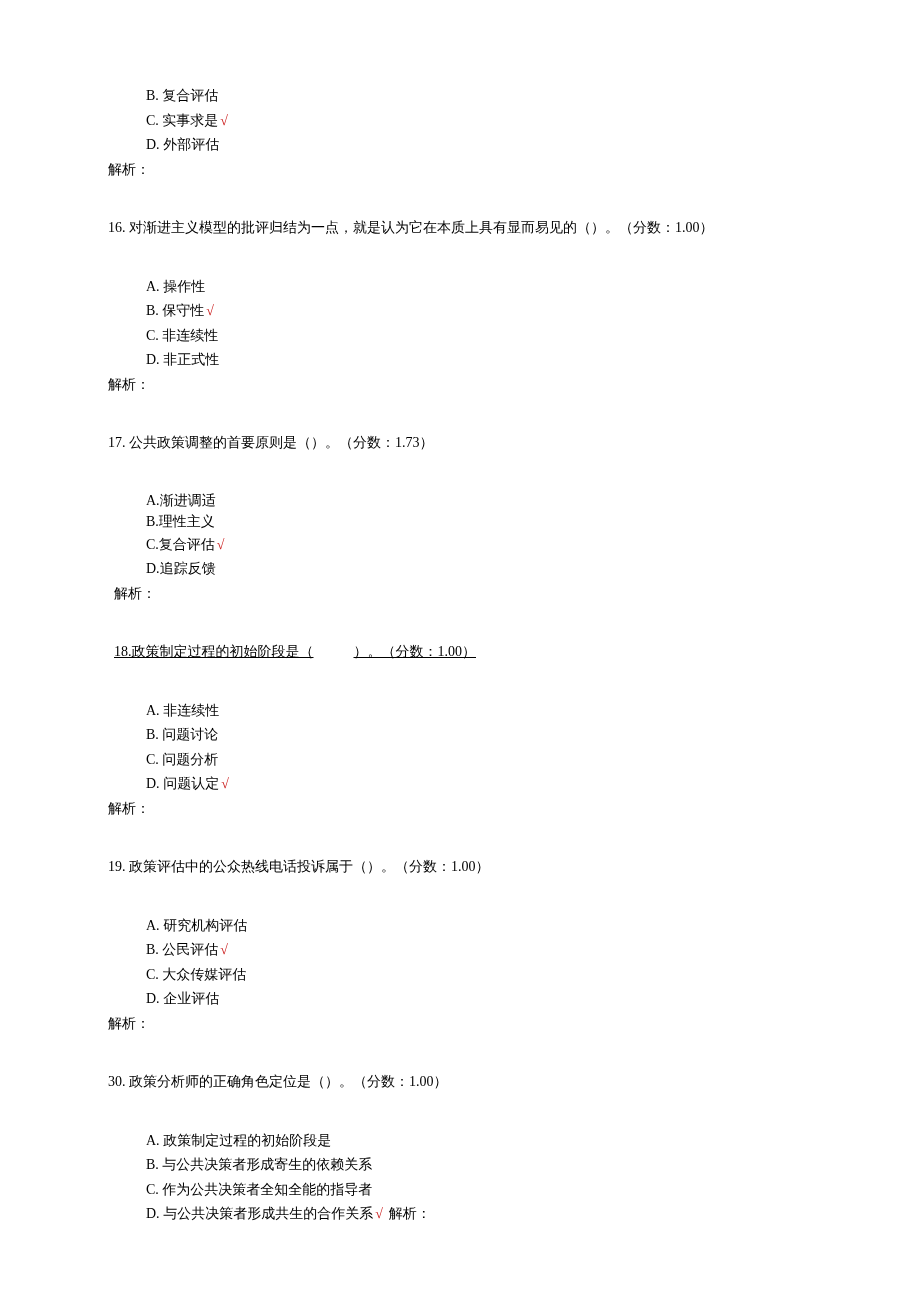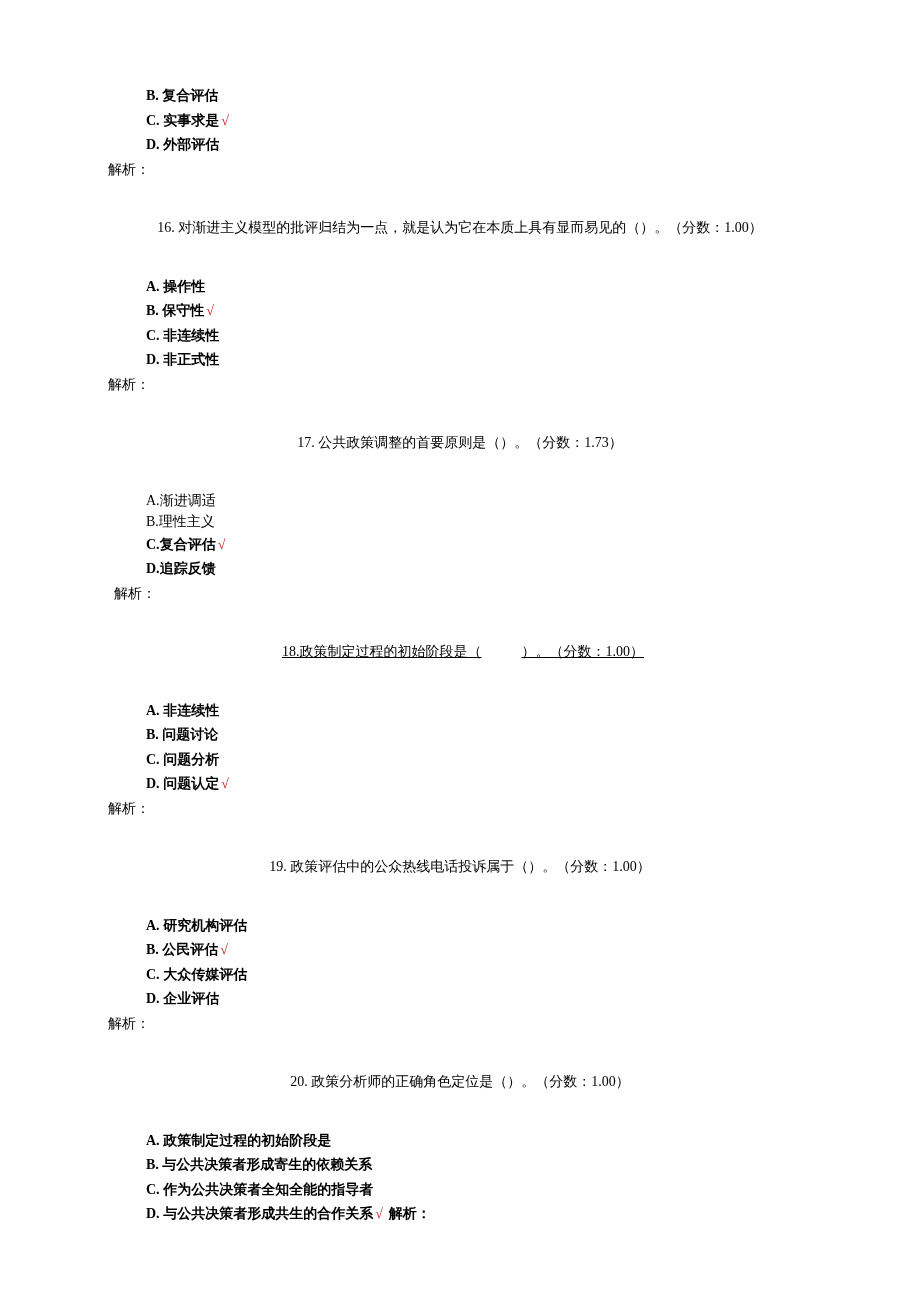--- a/index.html
+++ b/index.html
@@ -8,32 +8,30 @@
     color: #000;
     background: #fff;
     margin: 0;
     padding: 84px 108px 80px 108px;
     width: 920px;
     box-sizing: border-box;
     line-height: 1.75;
   }
   .option-line {
     padding-left: 38px;
-    font-weight: bold;
   }
   .option-line-tight {
     padding-left: 38px;
     line-height: 1.55;
   }
   .analysis-line {
     padding-left: 0;
   }
   .q-line {
     padding-left: 0;
-    text-align: center;
   }
   .gap {
     height: 34px;
   }
   .check {
     color: #c22;
     font-family: "SimSun", serif;
     padding-left: 2px;
   }
   .inline-analysis {
@@ -142,21 +140,21 @@
   <span>C.</span>
   <span>大众传媒评估</span>
 </div>
 <div class="option-line">
   <span>D.</span>
   <span>企业评估</span>
 </div>
 <div class="analysis-line">解析：</div>
 
 <div class="gap"></div>
-<div class="q-line">20. 政策分析师的正确角色定位是（）。（分数：1.00）</div>
+<div class="q-line">30. 政策分析师的正确角色定位是（）。（分数：1.00）</div>
 <div class="gap"></div>
 <div class="option-line">
   <span>A.</span>
   <span>政策制定过程的初始阶段是</span>
 </div>
 <div class="option-line">
   <span>B.</span>
   <span>与公共决策者形成寄生的依赖关系</span>
 </div>
 <div class="option-line">

